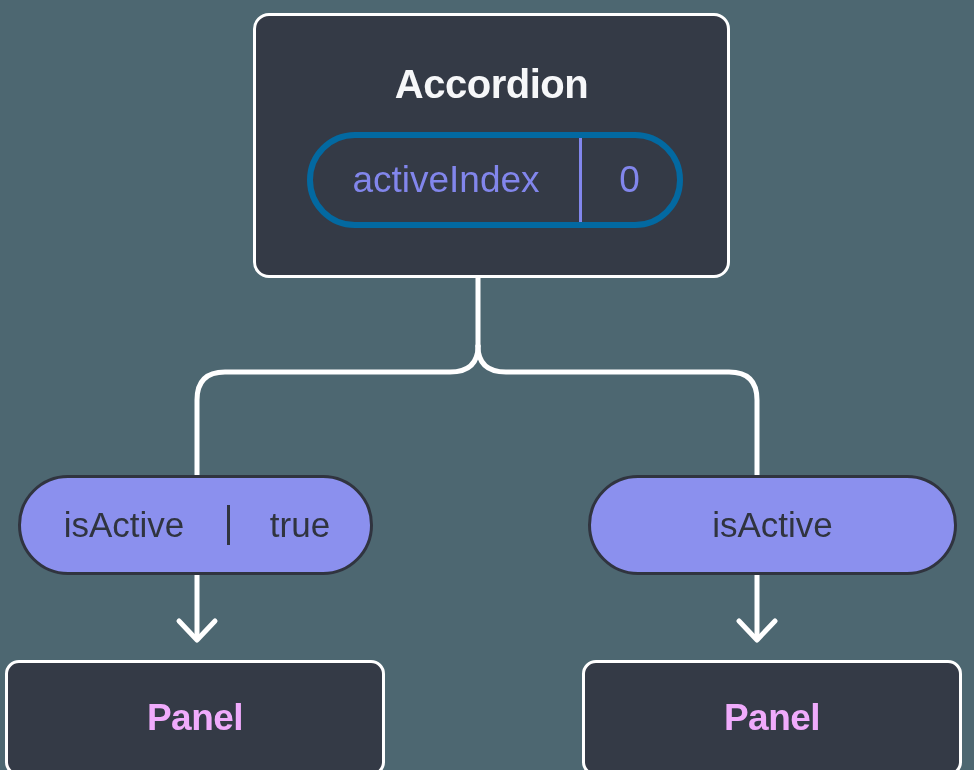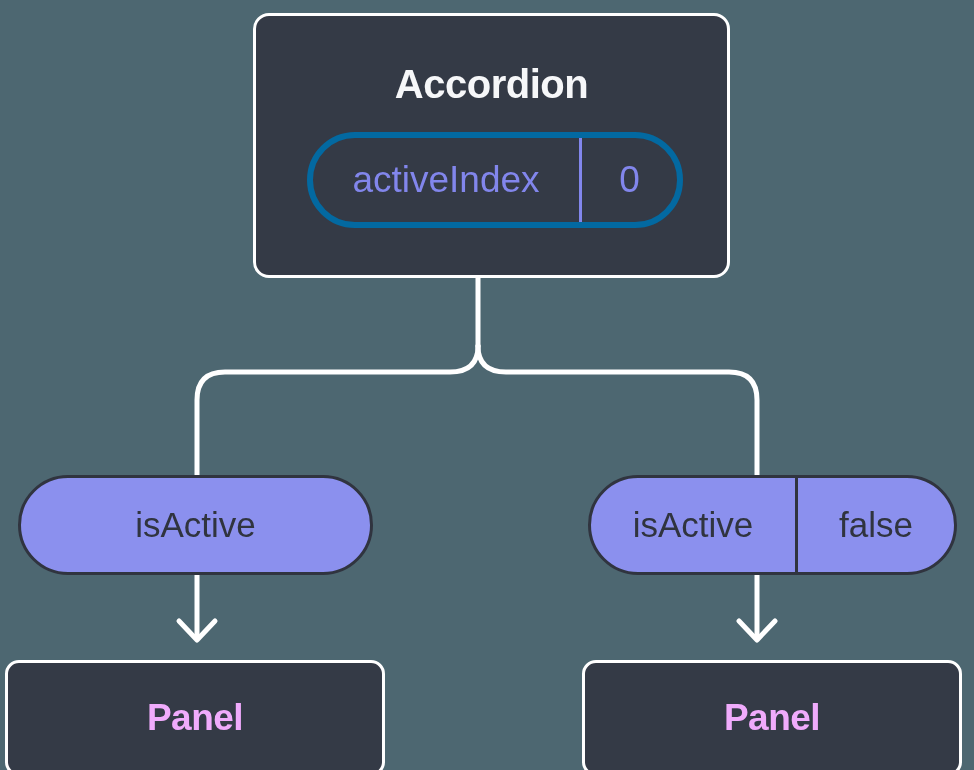--- a/index.html
+++ b/index.html
@@ -68,20 +68,21 @@
     position: absolute;
     top: 465px;
     height: 100px;
     background: #8B90EE;
     border: 3px solid #30343F;
     border-radius: 50px;
     display: flex;
     color: #30343F;
     font-size: 35px;
     z-index: 2;
+    align-items: center;
   }
   .state-pill.pos-left  { left: 18px;  width: 355px; }
   .state-pill.pos-right { left: 588px; width: 369px; }
   .state-name {
     flex: 1;
     display: flex; align-items: center; justify-content: center;
   }
   .state-value {
     border-left: 3px solid #30343F;
     display: flex; align-items: center; justify-content: center;
@@ -119,25 +120,25 @@
   <div class="node accordion-node">
     <div class="accordion-title">Accordion</div>
     <div class="prop-pill">
       <span class="prop-name">activeIndex</span>
       <span class="prop-value">0</span>
     </div>
   </div>
 
   <div class="state-pill pos-left">
     <span class="state-name">isActive</span>
+    <span class="state-value">true</span>
   </div>
 
   <div class="state-pill pos-right">
     <span class="state-name">isActive</span>
-    <span class="state-value">false</span>
   </div>
 
   <div class="node panel-node pos-left">
     <span>Panel</span>
   </div>
 
   <div class="node panel-node pos-right">
     <span>Panel</span>
   </div>
 

